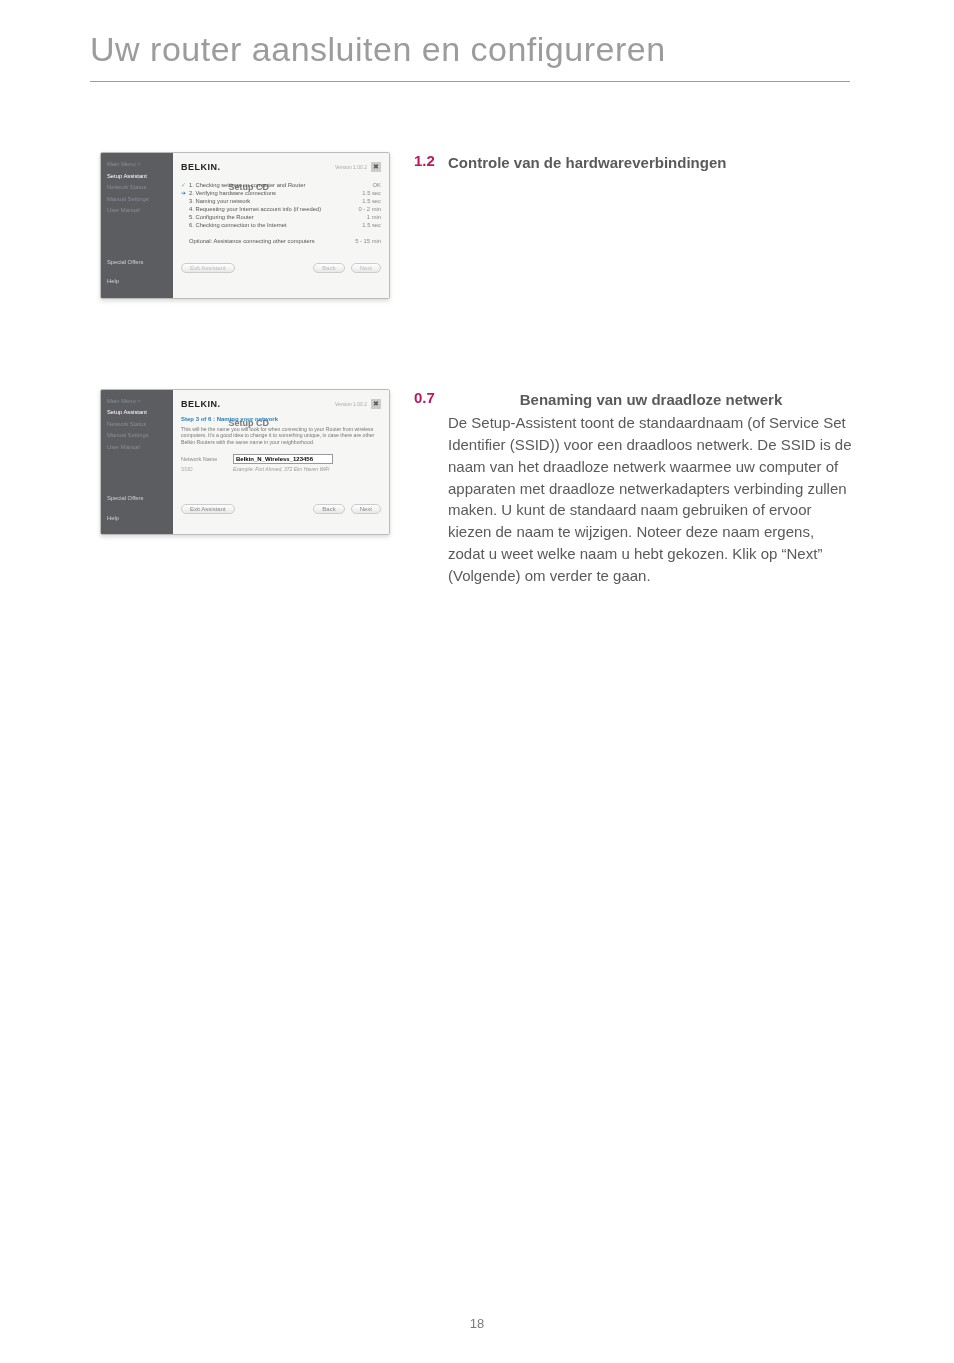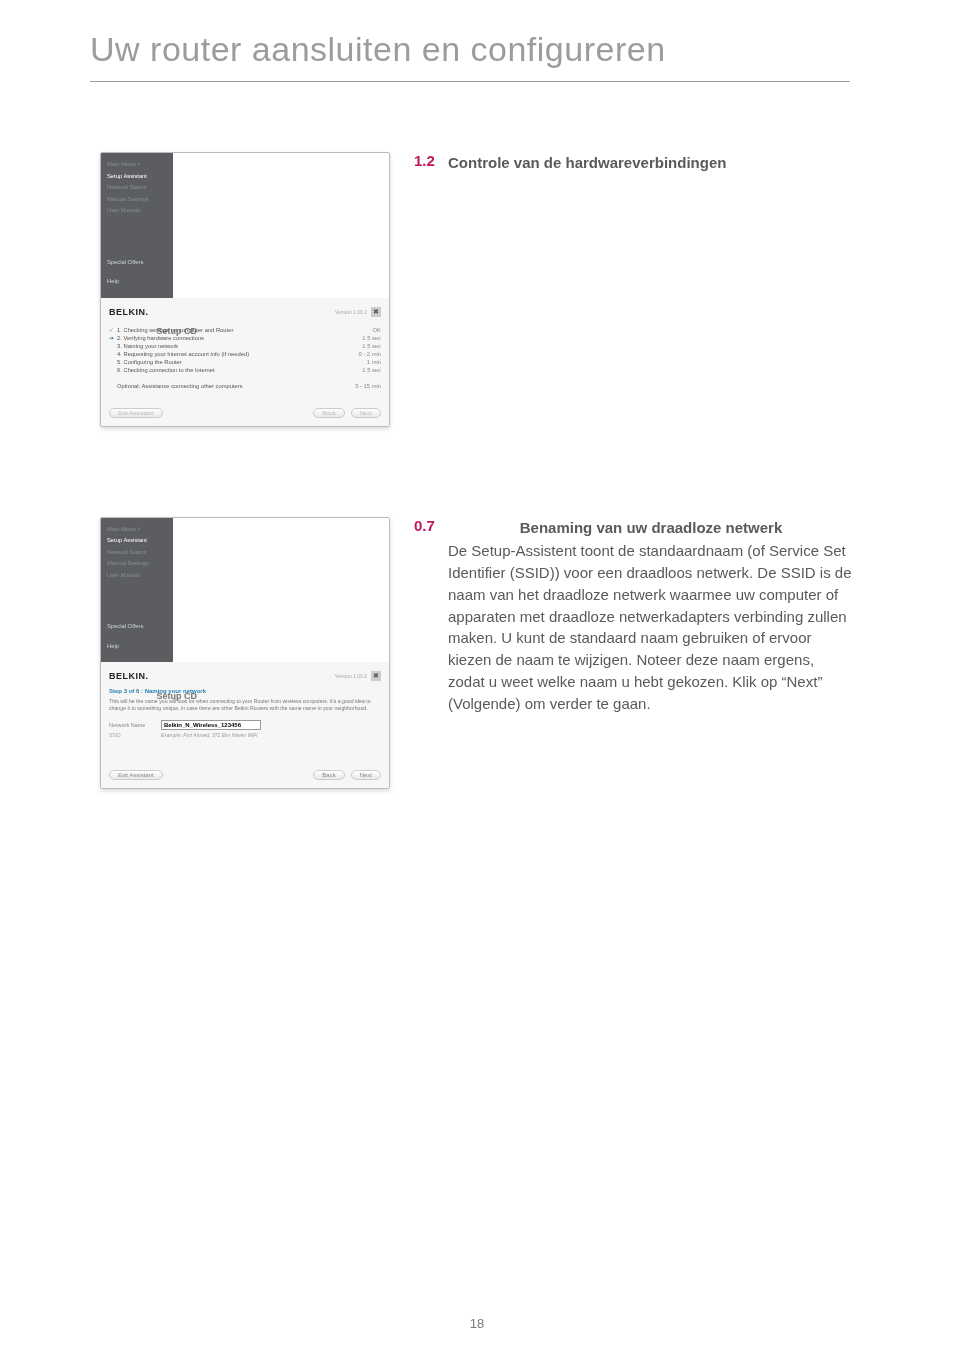--- a/index.html
+++ b/index.html
@@ -34,21 +34,20 @@
   .shot {
     width: 290px;
     border: 1px solid #bbb;
     border-radius: 2px;
     box-shadow: 0 2px 4px rgba(0,0,0,0.15);
     display: flex;
     flex-shrink: 0;
     font-size: 6.5px;
     color: #555;
     overflow: hidden;
-    flex-direction: column;
   }
   .shot .side {
     width: 72px;
     background: #5b5d61;
     color: #cfd3d7;
     padding: 6px 6px 10px 6px;
     display: flex;
     flex-direction: column;
   }
   .shot .side .menu-main { flex: 1; }

